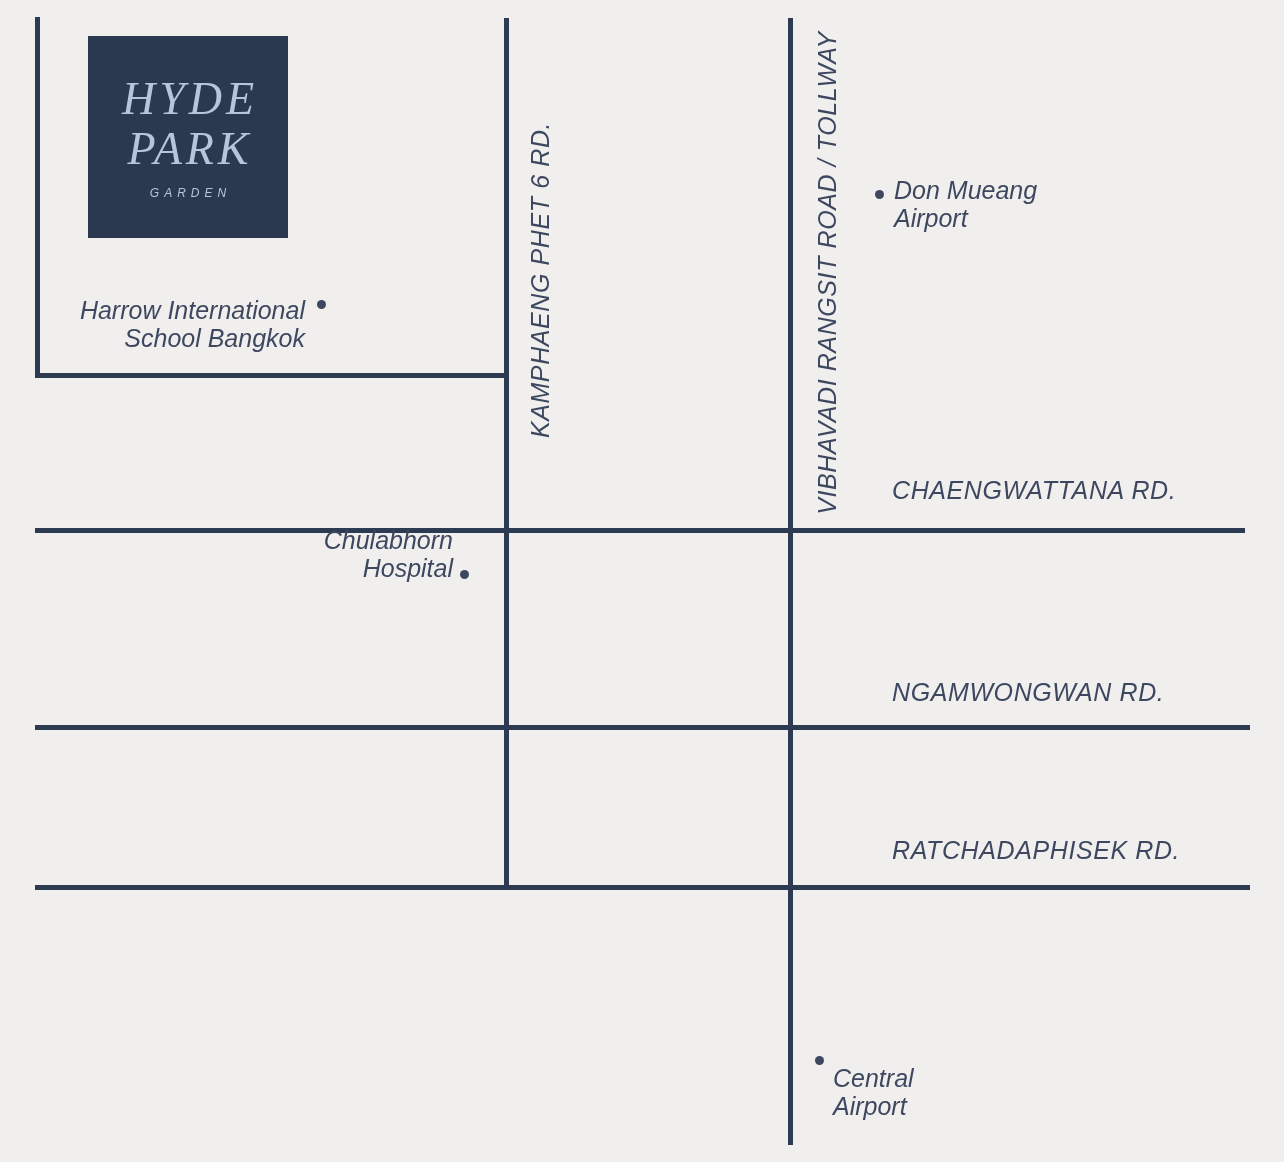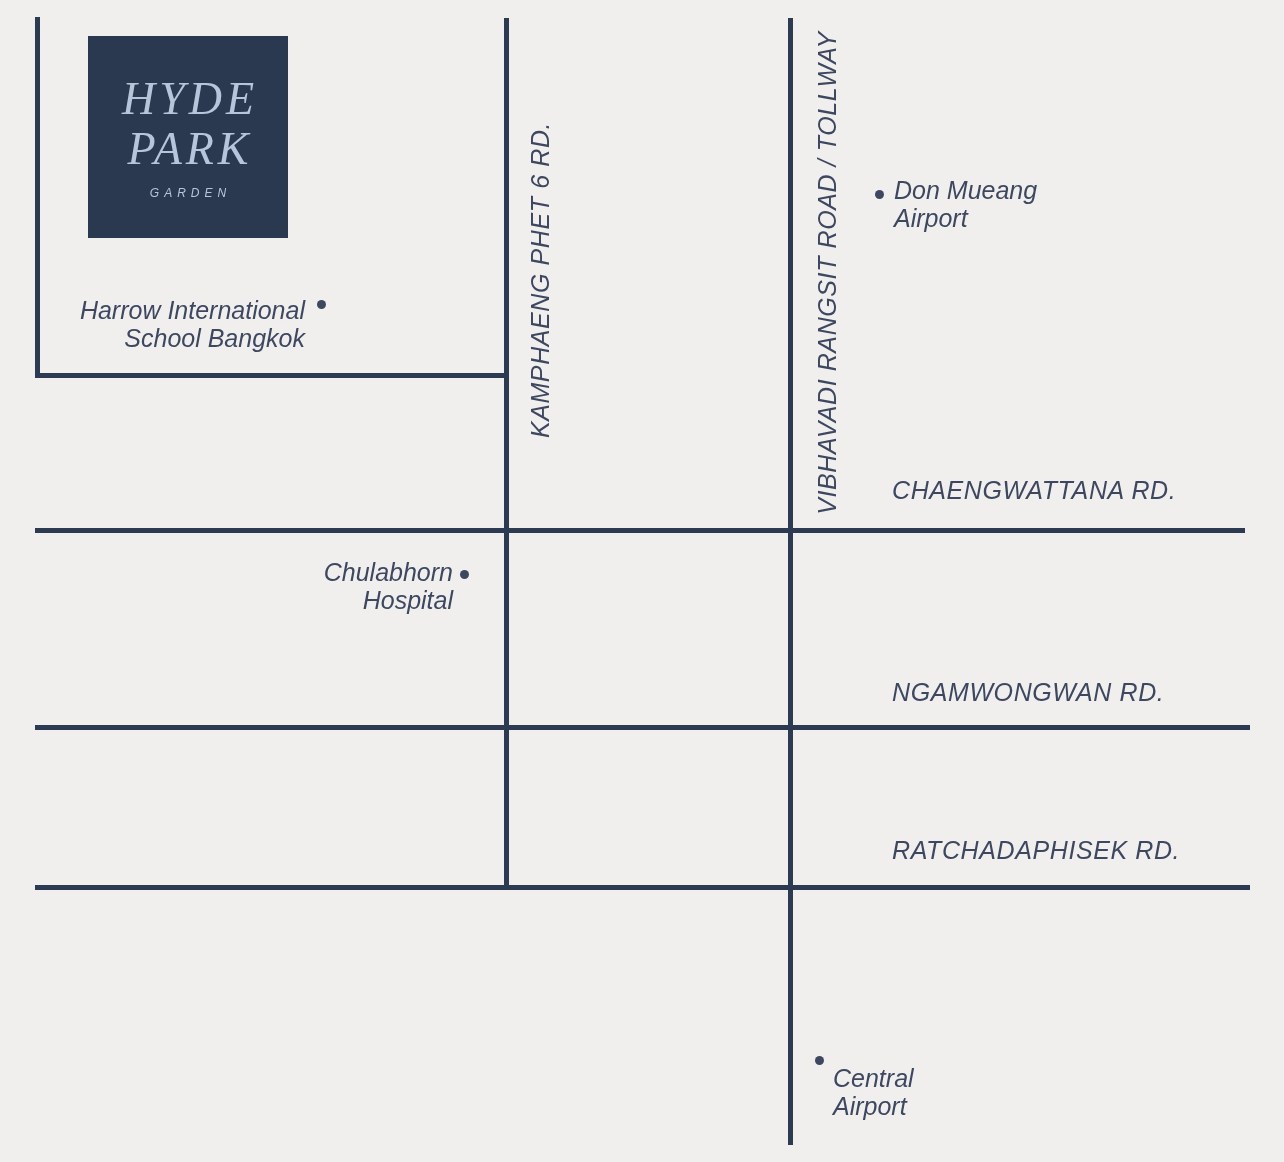--- a/index.html
+++ b/index.html
@@ -42,21 +42,21 @@
   }
   #lbl-kamphaeng{left:540px;top:280px;}
   #lbl-vibhavadi{left:827px;top:273px;}
   #lbl-chaengwattana{left:892px;top:476px;}
   #lbl-ngamwongwan{left:892px;top:678px;}
   #lbl-ratchadaphisek{left:892px;top:836px;}
 
   .landmark{text-align:left;}
   .landmark.right{text-align:right;}
   #lbl-harrow{right:979px;top:296px;}
-  #lbl-chulabhorn{right:831px;top:558px;}
+  #lbl-chulabhorn{right:831px;top:526px;}
   #lbl-donmueang{left:894px;top:176px;}
   #lbl-central{left:833px;top:1064px;}
 
   
   .dot{
     position:absolute;
     width:9px;height:9px;border-radius:50%;
     background:#3d4860;
   }
   #dot-harrow{left:317px;top:300px;}

